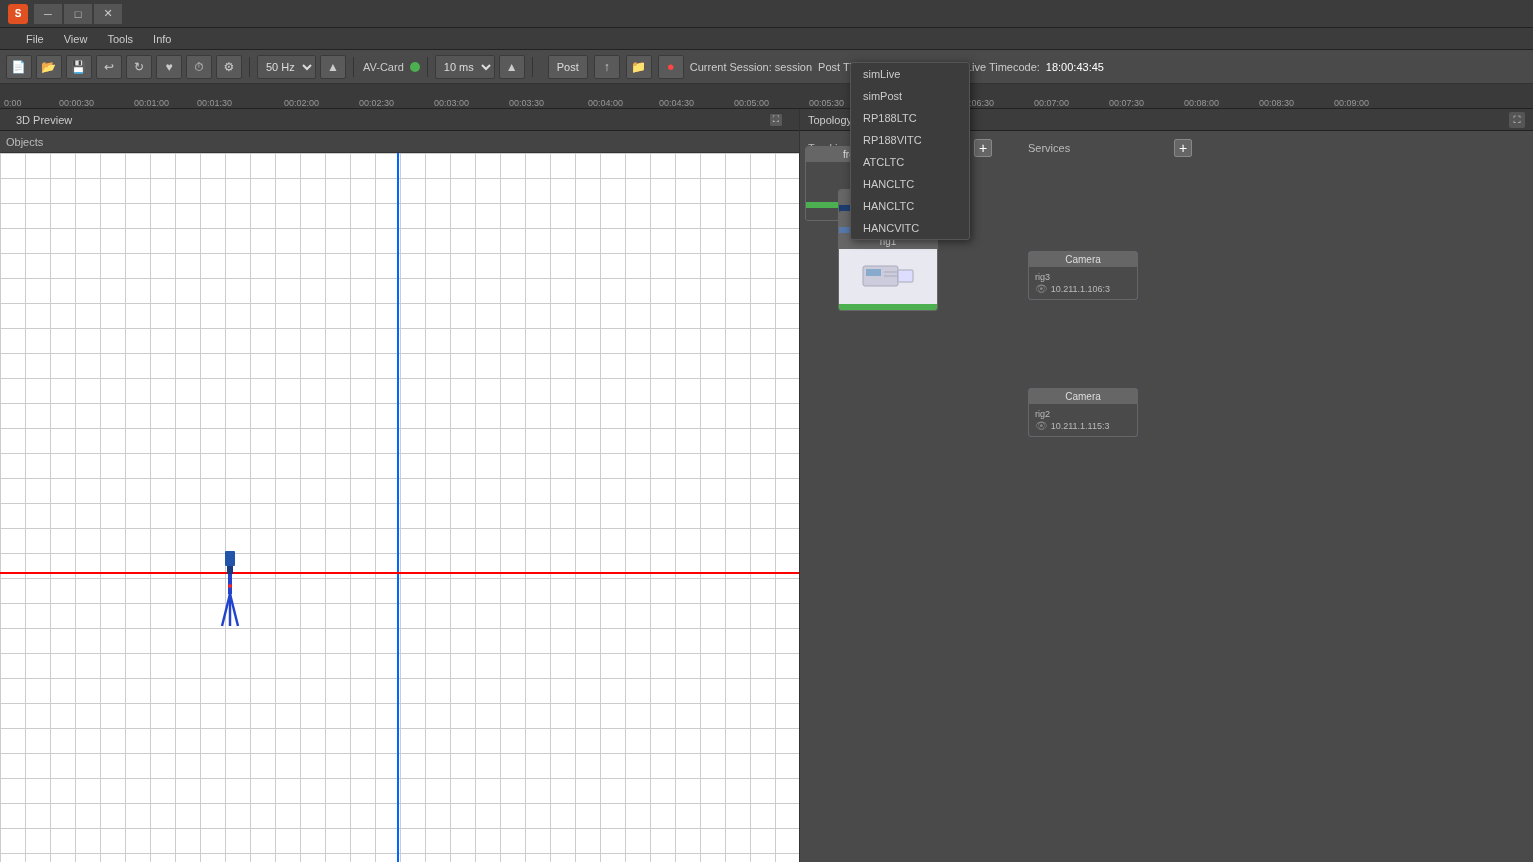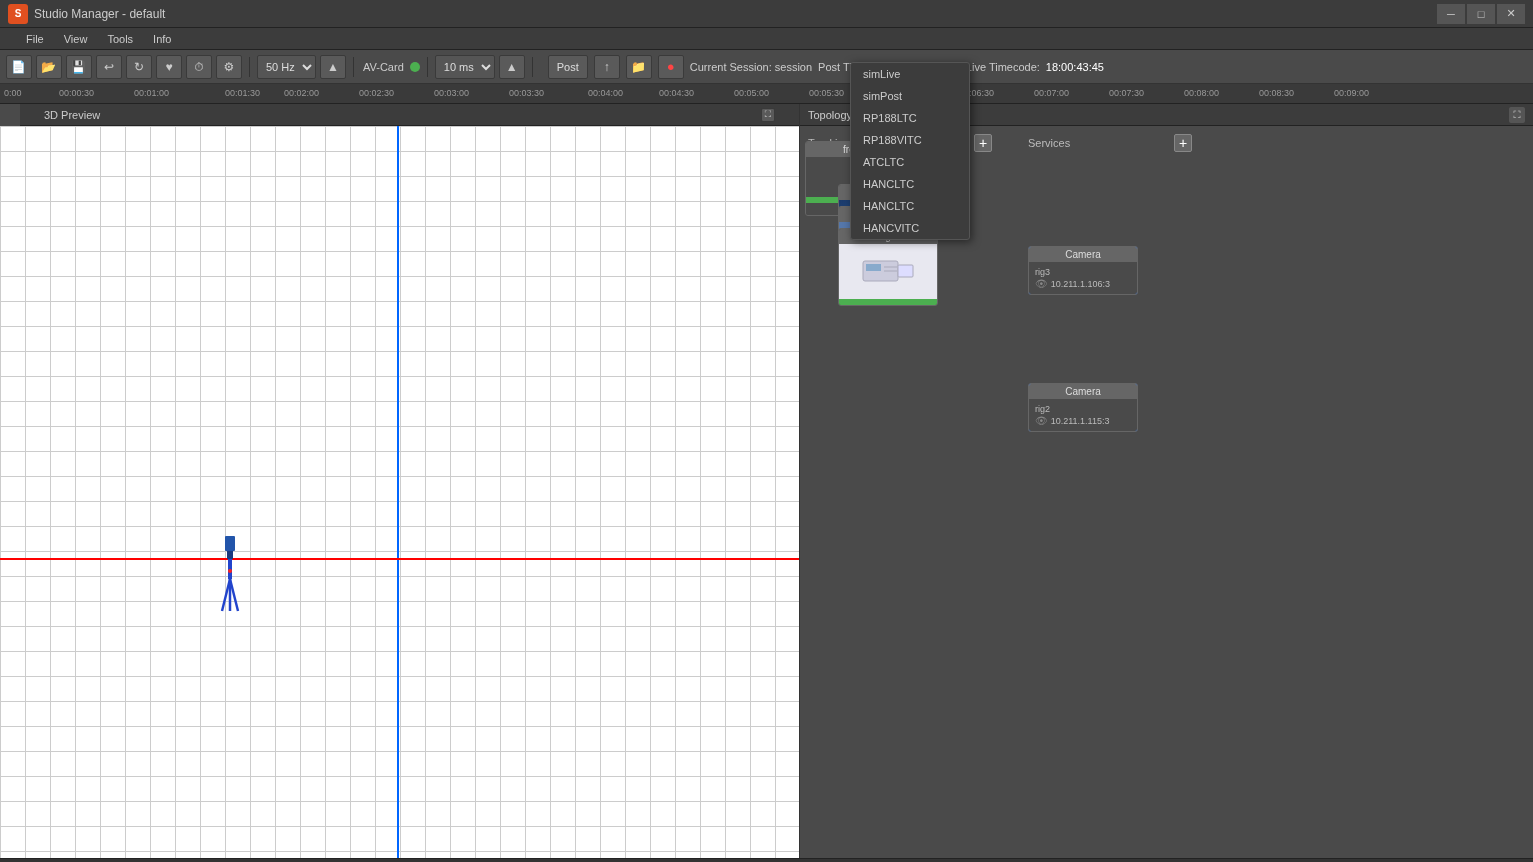--- a/index.html
+++ b/index.html
@@ -69,21 +69,21 @@
     .timecode-value-red { color: #ff4444; font-size: 11px; font-weight: bold; }
     .timecode-value-white { color: #fff; font-size: 11px; }
 
     
     #timeline-ruler {
       background: #3a3a3a;
       height: 20px;
       border-bottom: 1px solid #222;
       display: flex;
       align-items: center;
-      padding: 2px 4px;
+      padding: 12px 4px;
       overflow: hidden;
       position: relative;
     }
     .ruler-marks { display: flex; width: 100%; height: 100%; position: relative; }
     .ruler-tick { 
       position: absolute; 
       font-size: 9px; 
       color: #999; 
       top: 2px;
     }
@@ -100,24 +100,23 @@
       flex: 0 0 800px;
       display: flex;
       flex-direction: column;
       border-right: 1px solid #333;
     }
     #preview-header {
       background: #3c3c3c;
       height: 22px;
       display: flex;
       align-items: center;
-      padding: 0 24px;
+      padding: 0 16px;
       border-bottom: 1px solid #222;
       justify-content: space-between;
-      margin-left: 20px;
     }
     #preview-header .panel-title { font-size: 11px; color: #ccc; }
 
     #objects-bar {
       background: #444;
       height: 22px;
       display: flex;
       align-items: center;
       padding: 0 6px;
       border-bottom: 1px solid #333;
@@ -314,21 +313,20 @@
     
     .rig1-thumb { background: #e8e8f0; display: flex; align-items: center; justify-content: center; }
   </style>
 </head>
 <body>
 
 <div id="titlebar">
   <div class="app-icon">
     <span>S</span>
   </div>
-  <span class="title">Studio Manager - default</span>
   <div class="window-controls">
     <button class="win-btn">─</button>
     <button class="win-btn">□</button>
     <button class="win-btn close">✕</button>
   </div>
 </div>
 
 <div id="menubar">
   <span class="menu-item">File</span>
   <span class="menu-item">View</span>
@@ -378,21 +376,21 @@
     <span class="timecode-label">Live Timecode:</span>
     <span class="timecode-value-white">18:00:43:45</span>
   </div>
 </div>
 
 <div id="timeline-ruler">
   <div class="ruler-marks">
     <span class="ruler-tick" style="left:0px;">0:00</span>
     <span class="ruler-tick" style="left:55px;">00:00:30</span>
     <span class="ruler-tick" style="left:130px;">00:01:00</span>
-    <span class="ruler-tick" style="left:221px;">00:01:30</span>
+    <span class="ruler-tick" style="left:193px;">00:01:30</span>
     <span class="ruler-tick" style="left:280px;">00:02:00</span>
     <span class="ruler-tick" style="left:355px;">00:02:30</span>
     <span class="ruler-tick" style="left:430px;">00:03:00</span>
     <span class="ruler-tick" style="left:505px;">00:03:30</span>
     <span class="ruler-tick" style="left:584px;">00:04:00</span>
     <span class="ruler-tick" style="left:655px;">00:04:30</span>
     <span class="ruler-tick" style="left:730px;">00:05:00</span>
     <span class="ruler-tick" style="left:805px;">00:05:30</span>
     <span class="ruler-tick" style="left:880px;">00:06:00</span>
     <span class="ruler-tick" style="left:955px;">00:06:30</span>
@@ -404,20 +402,23 @@
   </div>
 </div>
 
 <div id="main-content">
 
   <div id="preview-panel">
     <div id="preview-header">
       <span class="panel-title">3D Preview</span>
       <button class="tb-btn" style="width:14px;height:14px;font-size:9px;">⛶</button>
     </div>
+    <div id="objects-bar">
+      <span>Objects</span>
+    </div>
     <div id="preview-canvas">
       <div class="grid-overlay"></div>
       <div class="vertical-line"></div>
       <div class="horizontal-line"></div>
 
       <div class="camera-object">
         <svg width="20" height="80" viewBox="0 0 20 80">
 
           <rect x="5" y="0" width="10" height="15" fill="#2255aa" rx="1"></rect>
 

